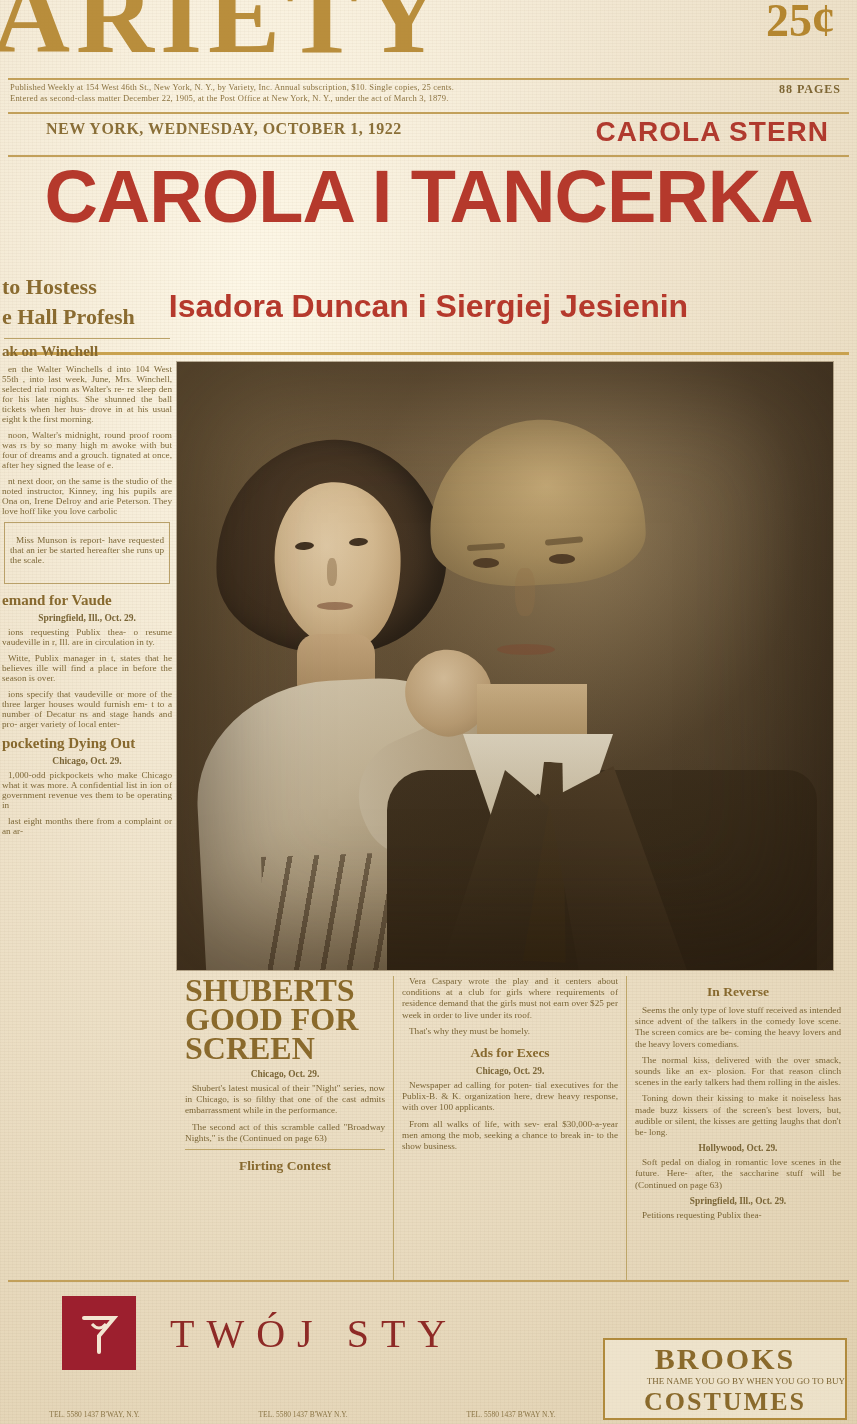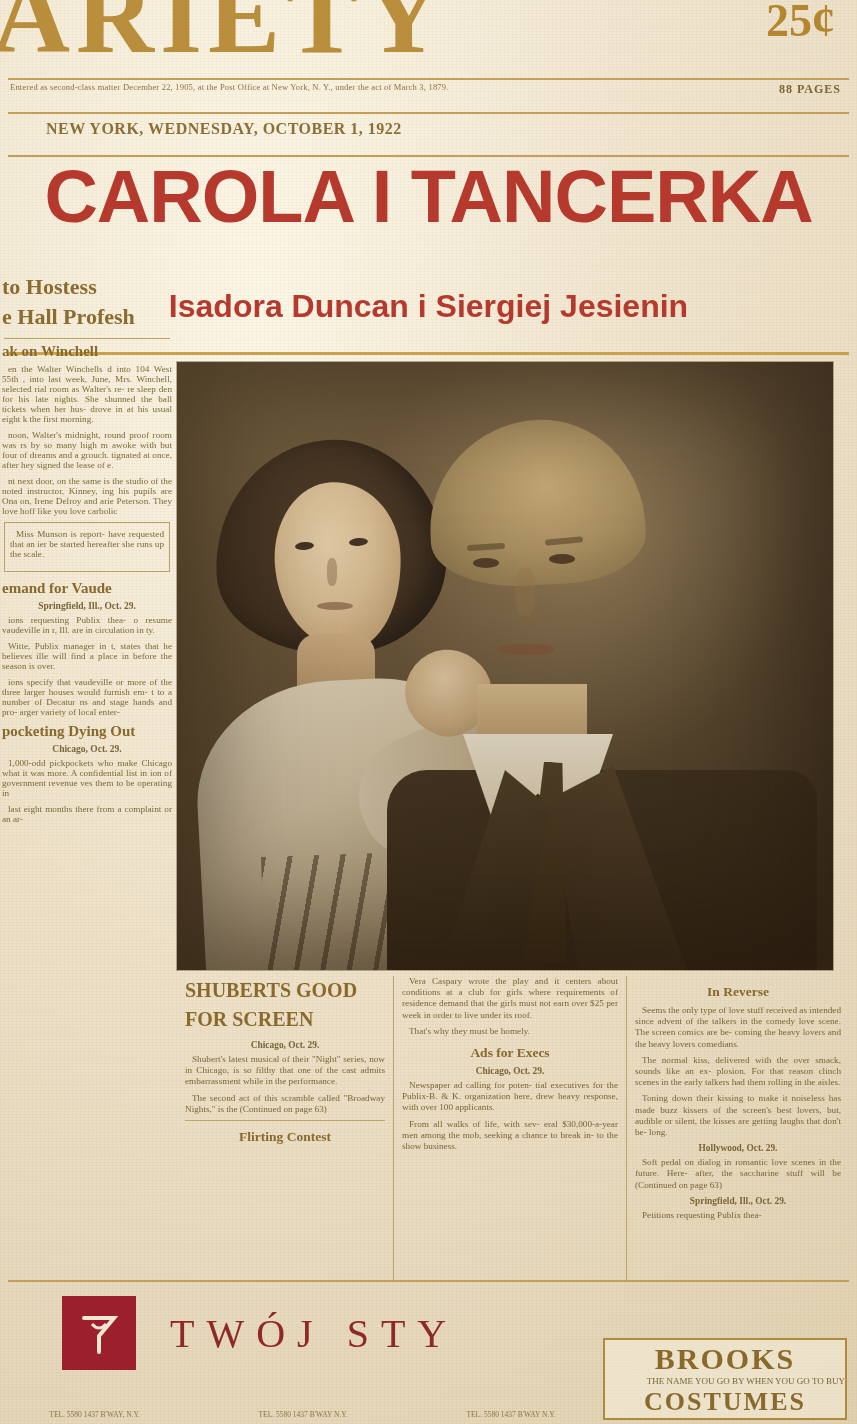--- a/index.html
+++ b/index.html
@@ -102,21 +102,21 @@
   .lc-sub{
     font-weight:bold;font-size:15px;color:#87692e;margin:4px 0 4px 0;
   }
   .lc-body{
     font-size:9.2px;line-height:10px;text-align:justify;
     color:#7d6838;
   }
   .lc-body p{margin:0 0 6px 0;text-indent:6px;}
   .lc-center{text-align:center;font-weight:bold;font-size:9.5px;margin:4px 0;}
   .lc-box{
-    border:1px solid #b9a069;padding:6px 5px;margin:6px 2px 8px 2px;
+    border:1px solid #b9a069;padding:12px 5px;margin:6px 2px 8px 2px;
   }
 
   
   .photo{
     position:absolute;left:177px;top:362px;width:656px;height:608px;
     background:linear-gradient(160deg,#6b5536 0%,#5a4730 35%,#4a3a26 70%,#3c2f1e 100%);
     overflow:hidden;
     box-shadow:0 0 0 1px rgba(90,70,40,.4);
   }
   .ph-bg{
@@ -227,21 +227,21 @@
     position:absolute;left:177px;right:8px;top:976px;height:304px;
     display:flex;color:#7a6536;
   }
   .bcol{padding:0 8px;position:relative;}
   .bcol + .bcol{border-left:1px solid #bda568;}
   .bc1{width:200px;}
   .bc2{width:216px;}
   .bc3{flex:1;}
   .bhead{
     font-family:"Liberation Serif", serif;font-weight:bold;
-    font-size:20px;line-height:29px;color:#8a6a2c;margin-bottom:6px;
+    font-size:32px;line-height:29px;color:#8a6a2c;margin-bottom:6px;
   }
   .bsub{font-weight:bold;font-size:13.5px;text-align:center;margin:8px 0 5px;color:#87692e;}
   .bsmall{font-size:9.2px;line-height:11.2px;text-align:justify;}
   .bsmall p{margin:0 0 5px 0;text-indent:7px;}
   .bcenter{text-align:center;font-weight:bold;font-size:9.4px;margin:3px 0 4px;}
   .bline{border-top:1px solid #bda568;margin:5px 0;}
 
   
   .footer{
     position:absolute;left:0;right:0;bottom:0;height:150px;
@@ -282,26 +282,28 @@
 <div class="page">
   <div class="grain"></div>
 
   <div class="masthead">
     <div class="vt">ARIETY</div>
     <div class="price">25¢</div>
   </div>
   <div class="rule r1"></div>
 
   <div class="subline">
+    <div>Published Weekly at 154 West 46th St., New York, N. Y., by Variety, Inc. Annual subscription, $10. Single copies, 25 cents.</div>
     <div>Entered as second-class matter December 22, 1905, at the Post Office at New York, N. Y., under the act of March 3, 1879.</div>
     <div class="pages">88 PAGES</div>
   </div>
   <div class="rule r2"></div>
 
   <div class="dateline">NEW YORK, WEDNESDAY, OCTOBER 1, 1922</div>
+  <div class="author">CAROLA STERN</div>
   <div class="rule r3"></div>
 
   <div class="title">CAROLA I TANCERKA</div>
   <div class="subtitle">Isadora Duncan i Siergiej Jesienin</div>
   <div class="rule r4"></div>
 
   <div class="leftcol">
     <div class="lc-head">to Hostess</div>
     <div class="lc-head">e Hall Profesh</div>
     <div class="lc-rule"></div>

